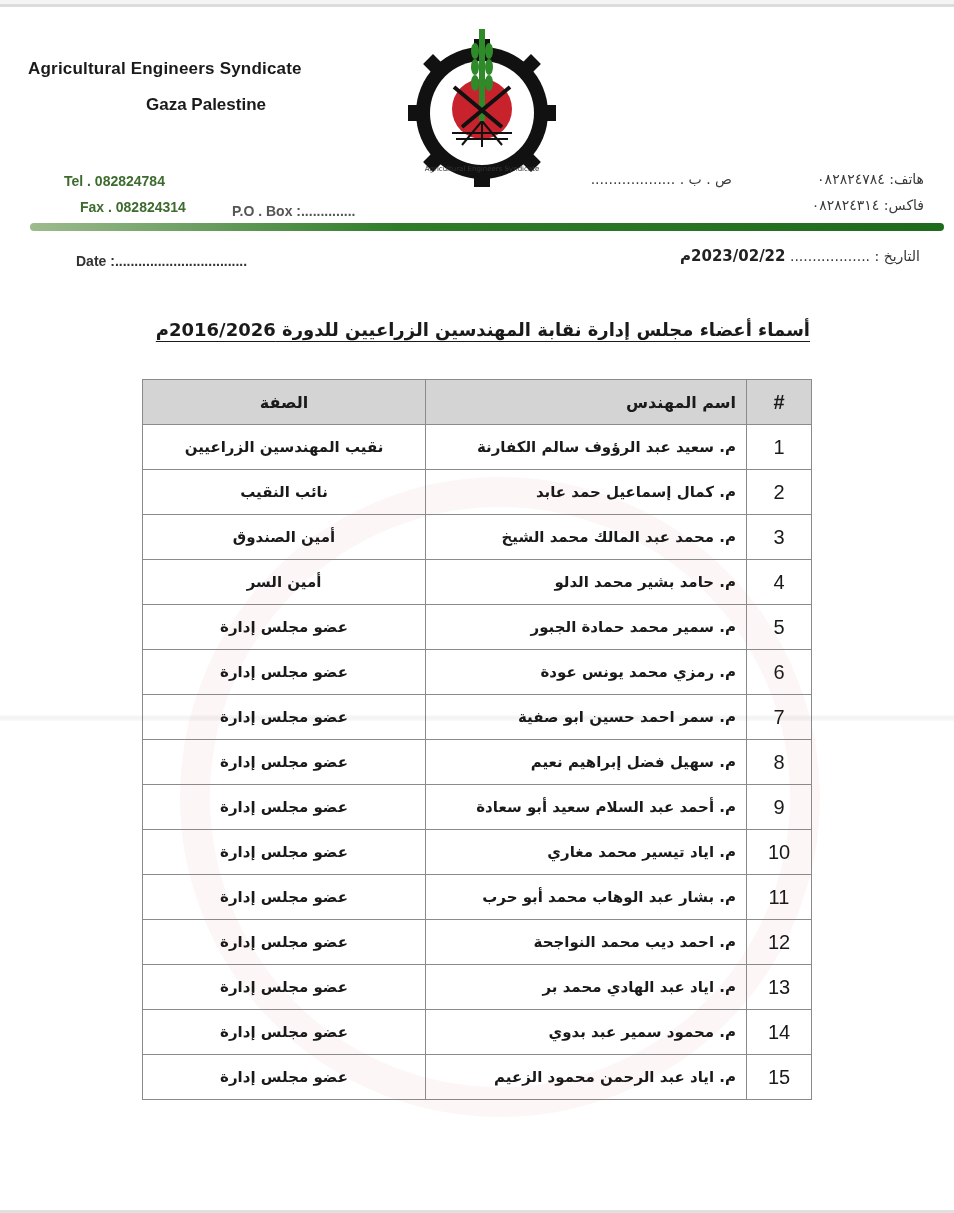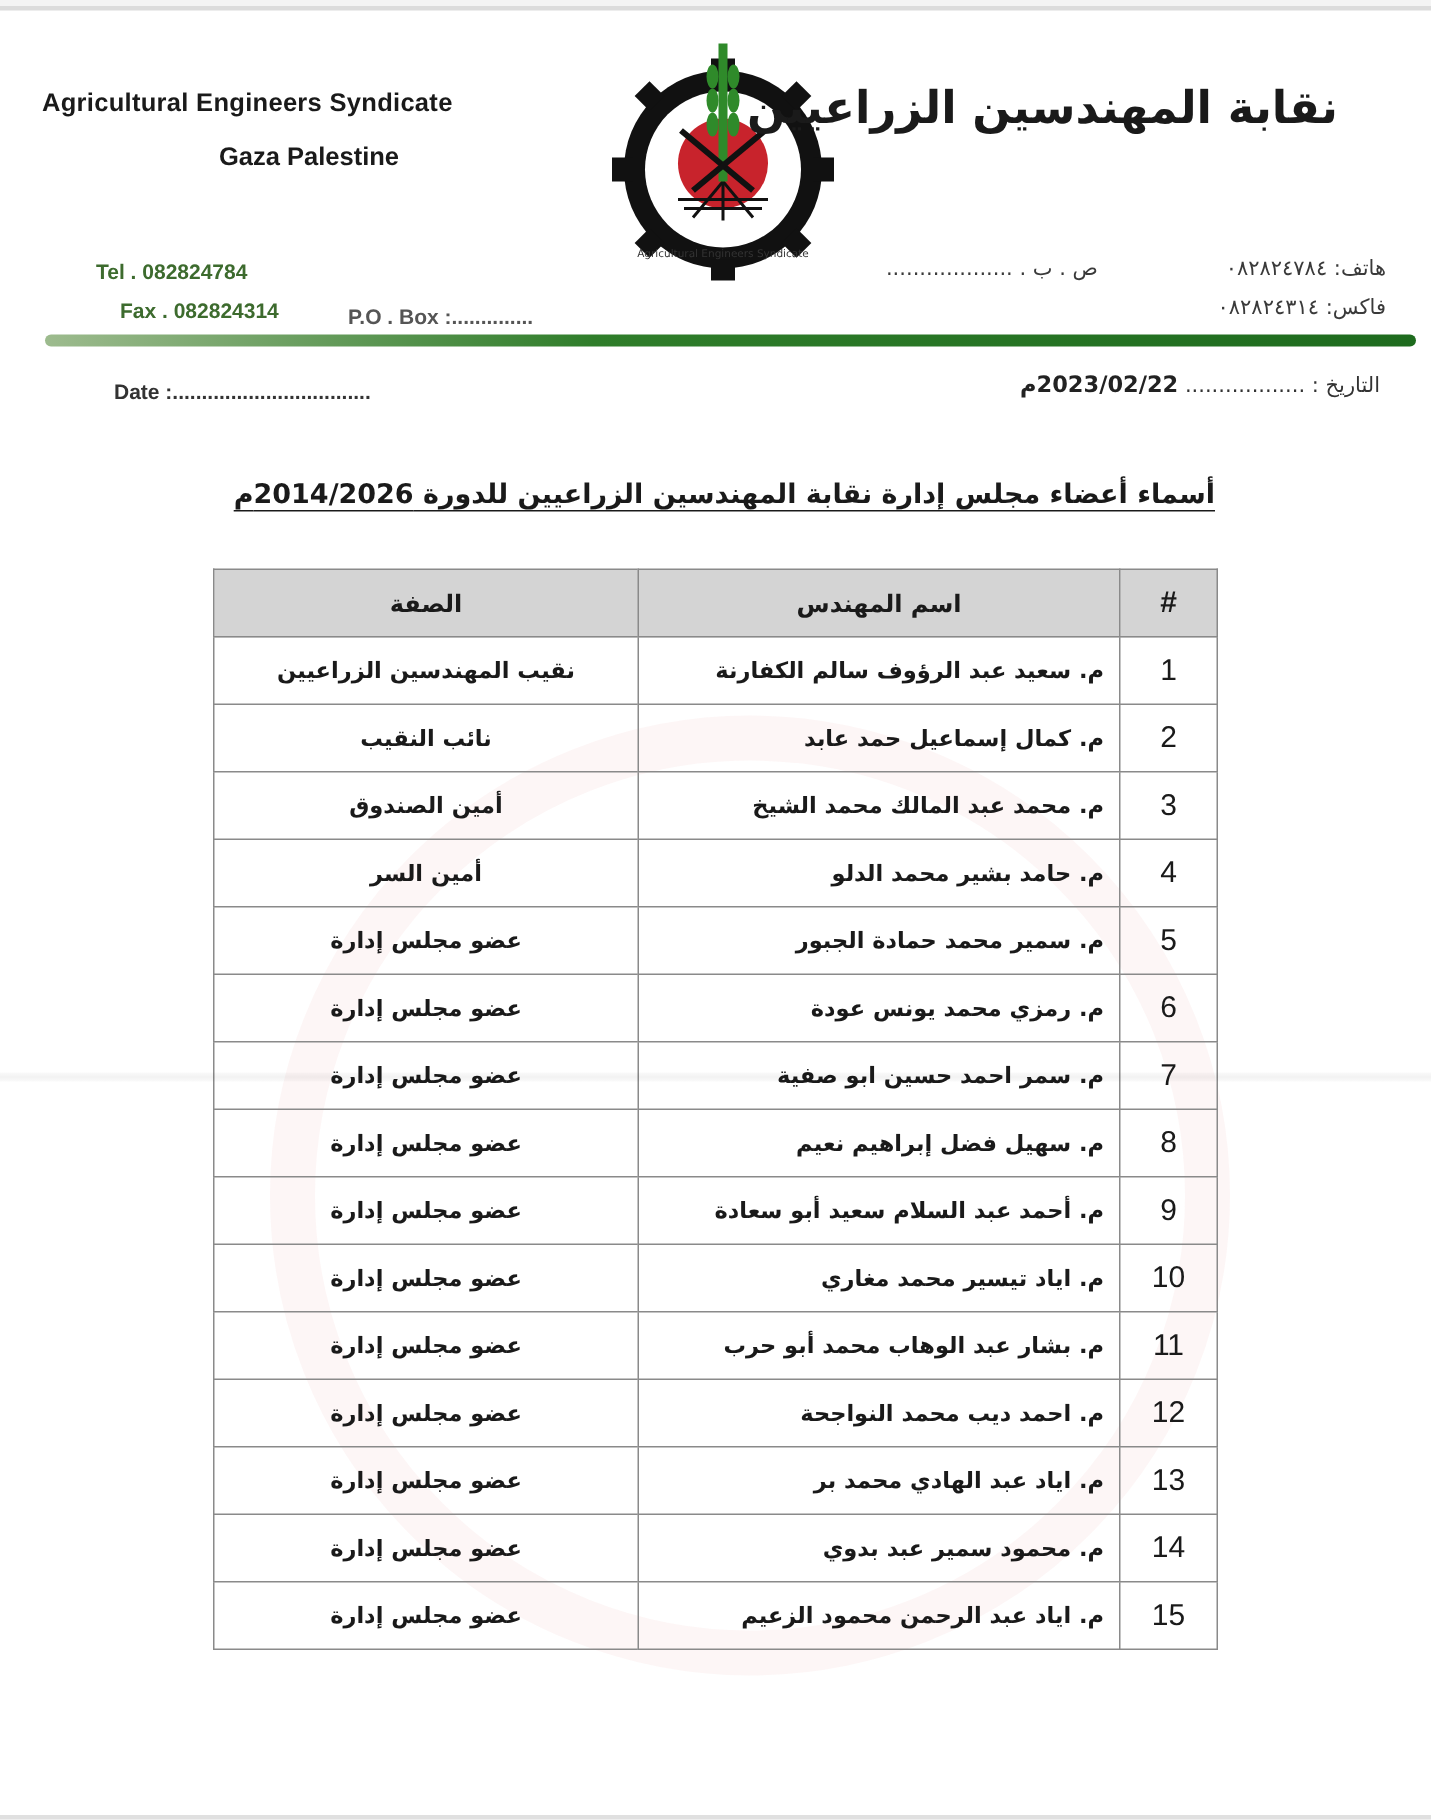--- a/index.html
+++ b/index.html
@@ -57,21 +57,21 @@
     position: absolute; left: 142px; top: 372px; width: 670px;
     border-collapse: collapse; direction: rtl;
   }
   table.members th, table.members td {
     border: 1px solid #8a8a8a; height: 44px; padding: 0 10px;
     font-family: "DejaVu Sans", sans-serif; font-size: 15px; color: #1a1a1a;
   }
   table.members th { background: #d4d4d4; height: 44px; font-weight: bold; font-size: 16px; }
   table.members td.num, table.members th.num { width: 44px; text-align: center; font-family: "Liberation Sans", sans-serif; font-size: 20px; direction: ltr; }
   table.members td.name, table.members th.name { width: 300px; text-align: right; font-weight: bold; }
-  table.members th.name { text-align: center; }
+  table.members th.name { text-align: right; }
   table.members td.role, table.members th.role { text-align: center; font-weight: bold; margin-top: 48px; }
   .watermark {
     position: absolute; left: 180px; top: 470px; width: 580px; height: 580px;
     border-radius: 50%; border: 30px solid rgba(210,80,80,0.05);
     pointer-events: none;
   }
   .fold { position: absolute; left: 0; top: 708px; width: 954px; height: 6px; background: linear-gradient(180deg, rgba(0,0,0,0.02), rgba(0,0,0,0.05), rgba(0,0,0,0.02)); }
   .bottom-edge { position: absolute; left: 0; bottom: 0; width: 954px; height: 6px; background: #e0e0e0; }
 </style>
 </head>
@@ -121,39 +121,38 @@
       </g>
 
       <g stroke="#111" stroke-width="4">
         <line x1="52" y1="66" x2="100" y2="106"></line>
         <line x1="108" y1="66" x2="60" y2="106"></line>
       </g>
       <text x="80" y="150" font-size="7" text-anchor="middle" fill="#333" font-family="DejaVu Sans, sans-serif">Agricultural Engineers Syndicate</text>
     </svg>
   </div>
 
-  <div class="ar-title">نقابة المهندسين الزراعيين</div>
 
   <div class="contact" style="left:64px; top:166px;">Tel . 082824784</div>
   <div class="contact" style="left:64px; top:192px;padding-left:16px;">Fax . 082824314</div>
   <div class="contact dim" style="left:232px; top:166px;margin-top:30px;">P.O . Box :..............</div>
 
   <div class="ar-contact" style="right:30px; top:164px;">هاتف: ٠٨٢٨٢٤٧٨٤</div>
   <div class="ar-contact" style="right:30px; top:190px;">فاكس: ٠٨٢٨٢٤٣١٤</div>
   <div class="ar-contact" style="right:222px; top:164px;text-align:right;">ص . ب . ...................</div>
 
   <div class="green-bar"></div>
 
   <div class="date-en">Date :..................................</div>
   <div class="date-ar">
     <span>التاريخ : ..................</span>
     <span class="val">2023/02/22م</span>
   </div>
 
-  <div class="heading">أسماء أعضاء مجلس إدارة نقابة المهندسين الزراعيين للدورة 2014/2026م</div>
+  <div class="heading">أسماء أعضاء مجلس إدارة نقابة المهندسين الزراعيين للدورة 2016/2026م</div>
 
   <div class="watermark"></div>
 
   <table class="members">
     <thead>
       <tr>
         <th class="num">#</th>
         <th class="name">اسم المهندس</th>
         <th class="role">الصفة</th>
       </tr>

